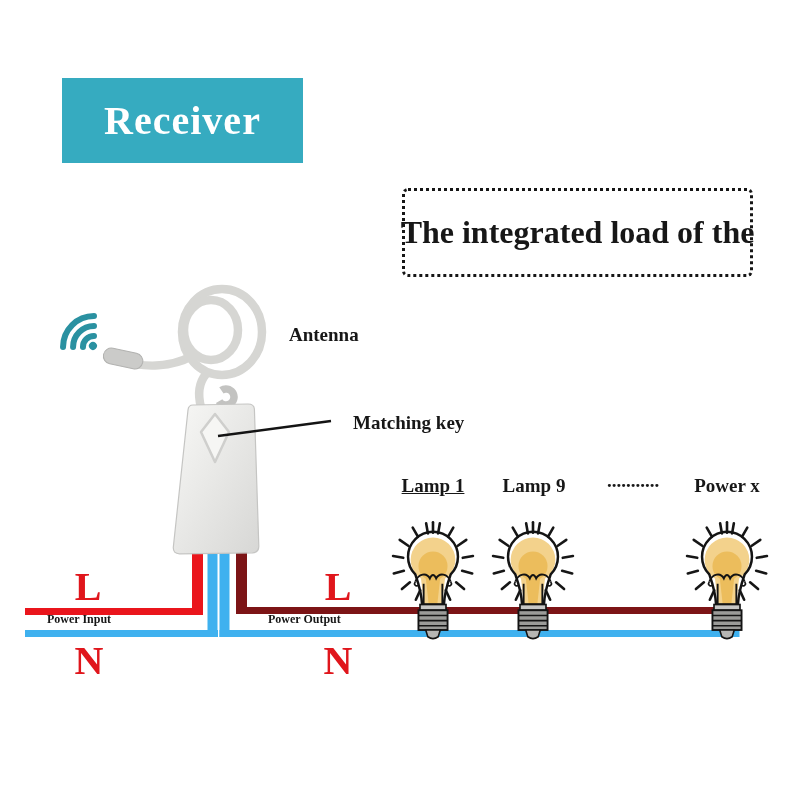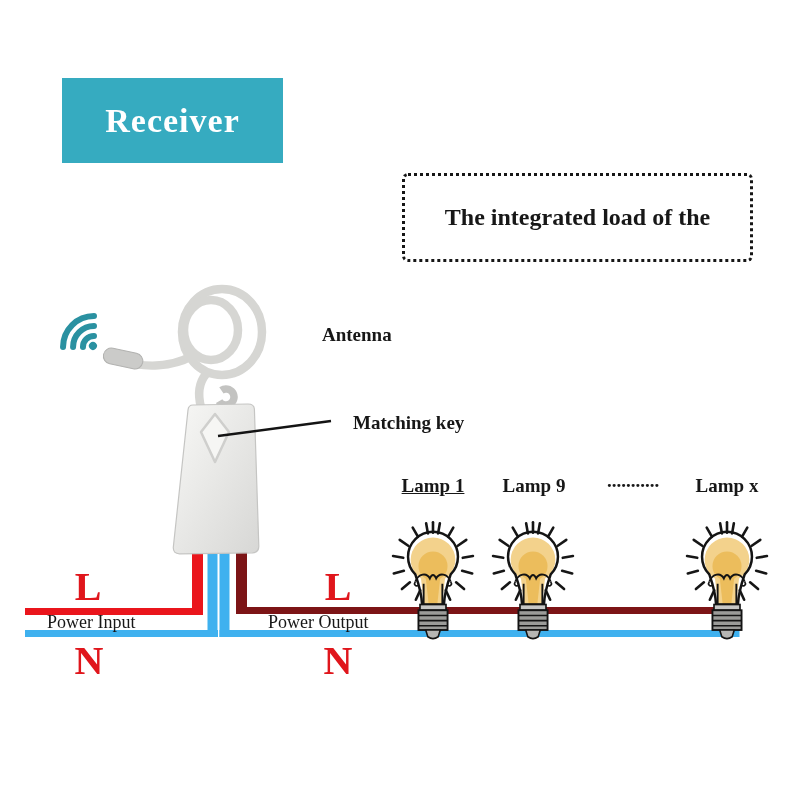--- a/index.html
+++ b/index.html
@@ -3,34 +3,34 @@
 <meta charset="utf-8">
 <style>
   html,body{margin:0;padding:0;background:#ffffff;}
   #canvas{
     position:relative;width:800px;height:800px;background:#ffffff;overflow:hidden;
     font-family:"Liberation Serif","DejaVu Serif",serif;
   }
   #diagram-svg{position:absolute;left:0;top:0;width:800px;height:800px;}
   .abs{position:absolute;white-space:nowrap;}
   .banner{
-    left:62px;top:78px;width:221px;height:85px;
+    left:62px;top:78px;width:241px;height:85px;
     background:#36abc0;color:#ffffff;
     display:flex;align-items:center;justify-content:center;
-    font-size:34px;font-weight:bold;letter-spacing:1px;
+    font-size:40px;font-weight:bold;letter-spacing:1px;
   }
   .note-box{
-    left:402px;top:173px;width:351px;height:89px;box-sizing:border-box;
+    left:402px;top:188px;width:351px;height:89px;box-sizing:border-box;
     border:3px dotted #161616;border-radius:6px;
     display:flex;flex-direction:row;align-items:center;justify-content:center;
-    font-size:24px;font-weight:bold;color:#171717;line-height:31px;text-align:center;
+    font-size:32px;font-weight:bold;color:#171717;line-height:31px;text-align:center;
   }
   .note-box .hl{color:#e01b20;}
   .label{font-weight:bold;color:#171717;font-size:19px;}
-  .label-sm{font-weight:normal;color:#171717;font-size:18px;}
+  .label-sm{font-weight:bold;color:#171717;font-size:12px;}
   .letter{font-weight:bold;color:#e0161c;font-size:40px;line-height:34px;}
   .cx{transform:translateX(-50%);}
 </style>
 </head>
 <body>
 
 <div id="canvas">
 
   <svg id="diagram-svg" viewBox="0 0 800 800">
     <defs>
@@ -117,27 +117,27 @@
 
     <line x1="218" y1="436" x2="331" y2="421" stroke="#141414" stroke-width="2.6"></line>
   </svg>
 
   <div class="abs banner">Receiver</div>
 
   <div class="abs note-box">
     <span>The integrated load of the</span>
   </div>
 
-  <div class="abs label" style="left:289px;top:324px;margin-left:33px;">Antenna</div>
+  <div class="abs label" style="left:289px;top:324px;">Antenna</div>
   <div class="abs label" style="left:353px;top:412px;">Matching key</div>
 
   <div class="abs label cx" style="left:433px;top:475px;text-decoration:underline;">Lamp 1</div>
   <div class="abs label cx" style="left:534px;top:475px;">Lamp 9</div>
   <div class="abs label cx" style="left:633px;top:470px;">...........</div>
-  <div class="abs label cx" style="left:727px;top:475px;">Lamp x</div>
+  <div class="abs label cx" style="left:727px;top:475px;">Power x</div>
 
   <div class="abs letter cx" style="left:88px;top:570px;">L</div>
   <div class="abs label-sm" style="left:47px;top:612px;">Power Input</div>
   <div class="abs letter cx" style="left:89px;top:644px;">N</div>
 
   <div class="abs letter cx" style="left:338px;top:570px;">L</div>
   <div class="abs label-sm" style="left:268px;top:612px;">Power Output</div>
   <div class="abs letter cx" style="left:338px;top:644px;">N</div>
 
 </div>

